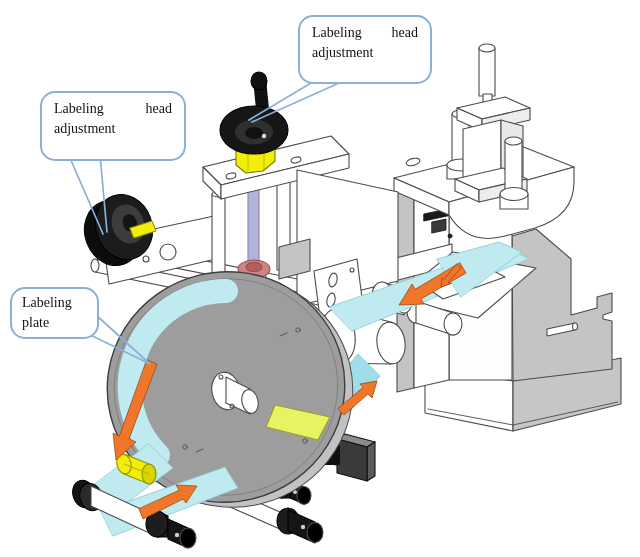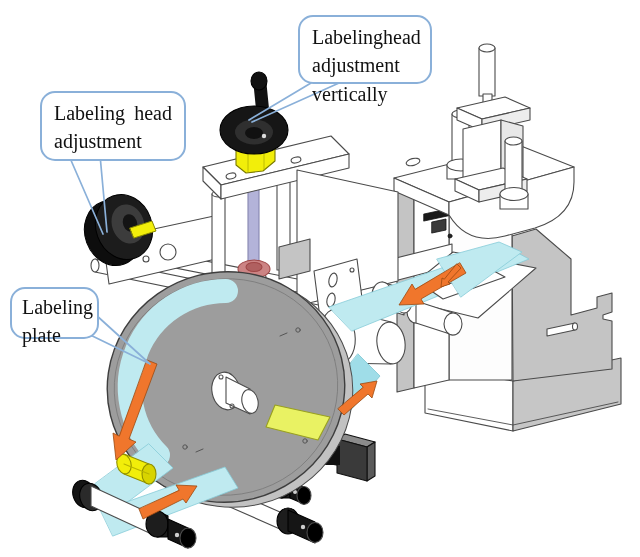--- a/index.html
+++ b/index.html
@@ -1,21 +1,21 @@
 <!DOCTYPE html>
 <html style="--background: #ffffff; --callout-border: #8ab0d9; --callout-text: #111111; --outline: #4b4b4b; --side-gray: #c6c6c6; --disc-gray: #9d9d9d; --web-light: #bfeaf0; --web-mid: #9fdde8; --web-dark: #5ab6c6; --arrow-orange: #f0762c; --part-yellow: #f2ee0a; --rod-lavender: #b3b3d9; --collar-pink: #cc8484; --dark-part: #161616;"><head>
 <meta charset="utf-8">
 <style>
   html,body{margin:0;padding:0;background:#fff;}
   #stage{position:relative;width:640px;height:557px;background:var(--background,#fff);overflow:hidden;
          font-family:"Liberation Serif",serif;}
   #machine-svg{position:absolute;left:0;top:0;}
   .callout{position:absolute;box-sizing:border-box;background:#fff;
            border:2px solid var(--callout-border,#8ab0d9);border-radius:15px;
-           color:var(--callout-text,#111);font-size:20px;line-height:1.42;
+           color:var(--callout-text,#111);font-size:14px;line-height:1.42;
            padding:6px 12px 0 12px;}
   .callout .row{display:flex;justify-content:space-between;}
   .callout .line{display:block;}
 </style>
 </head>
 <body>
 
 <div id="stage">
 
 <svg id="machine-svg" width="640" height="557" viewBox="0 0 640 557" stroke-linejoin="round" stroke-linecap="round">
@@ -257,21 +257,20 @@
     <path d="M80,330 L148,363 M96,315 L150,364"></path>
   </g>
 </svg>
 
 <div class="callout" style="left:298px;top:15px;width:134px;height:69px;">
   <span class="row">
     <span>Labeling</span>
     <span>head</span>
   </span>
   <span class="line">adjustment</span>
-  <span class="line">vertically</span>
 </div>
 
 <div class="callout" style="left:40px;top:91px;width:146px;height:70px;">
   <span class="row">
     <span>Labeling</span>
     <span>head</span>
   </span>
   <span class="line">adjustment</span>
 </div>
 

